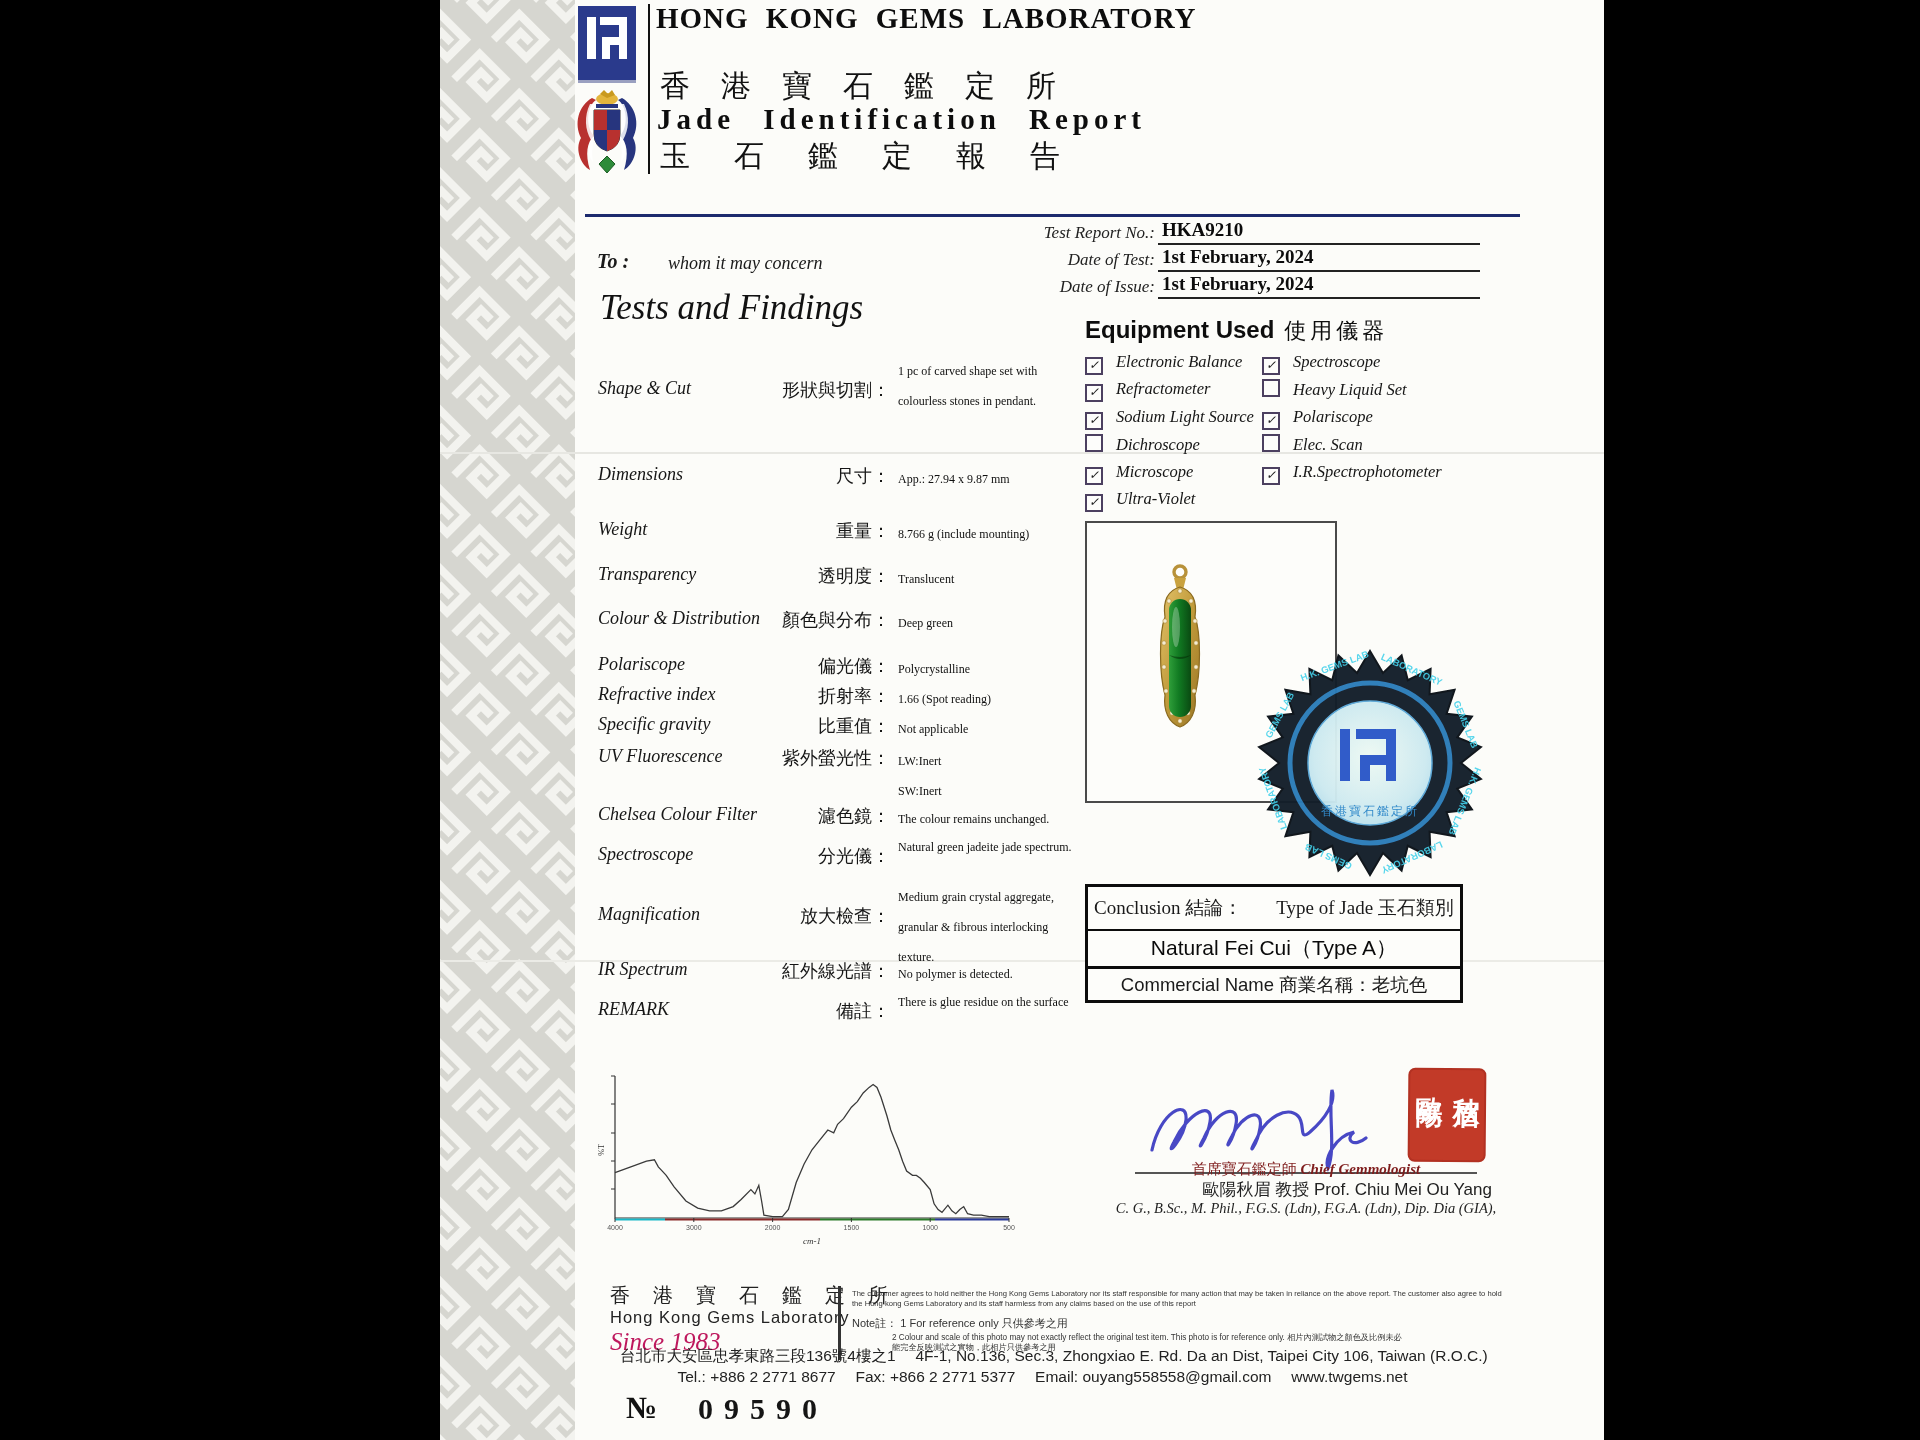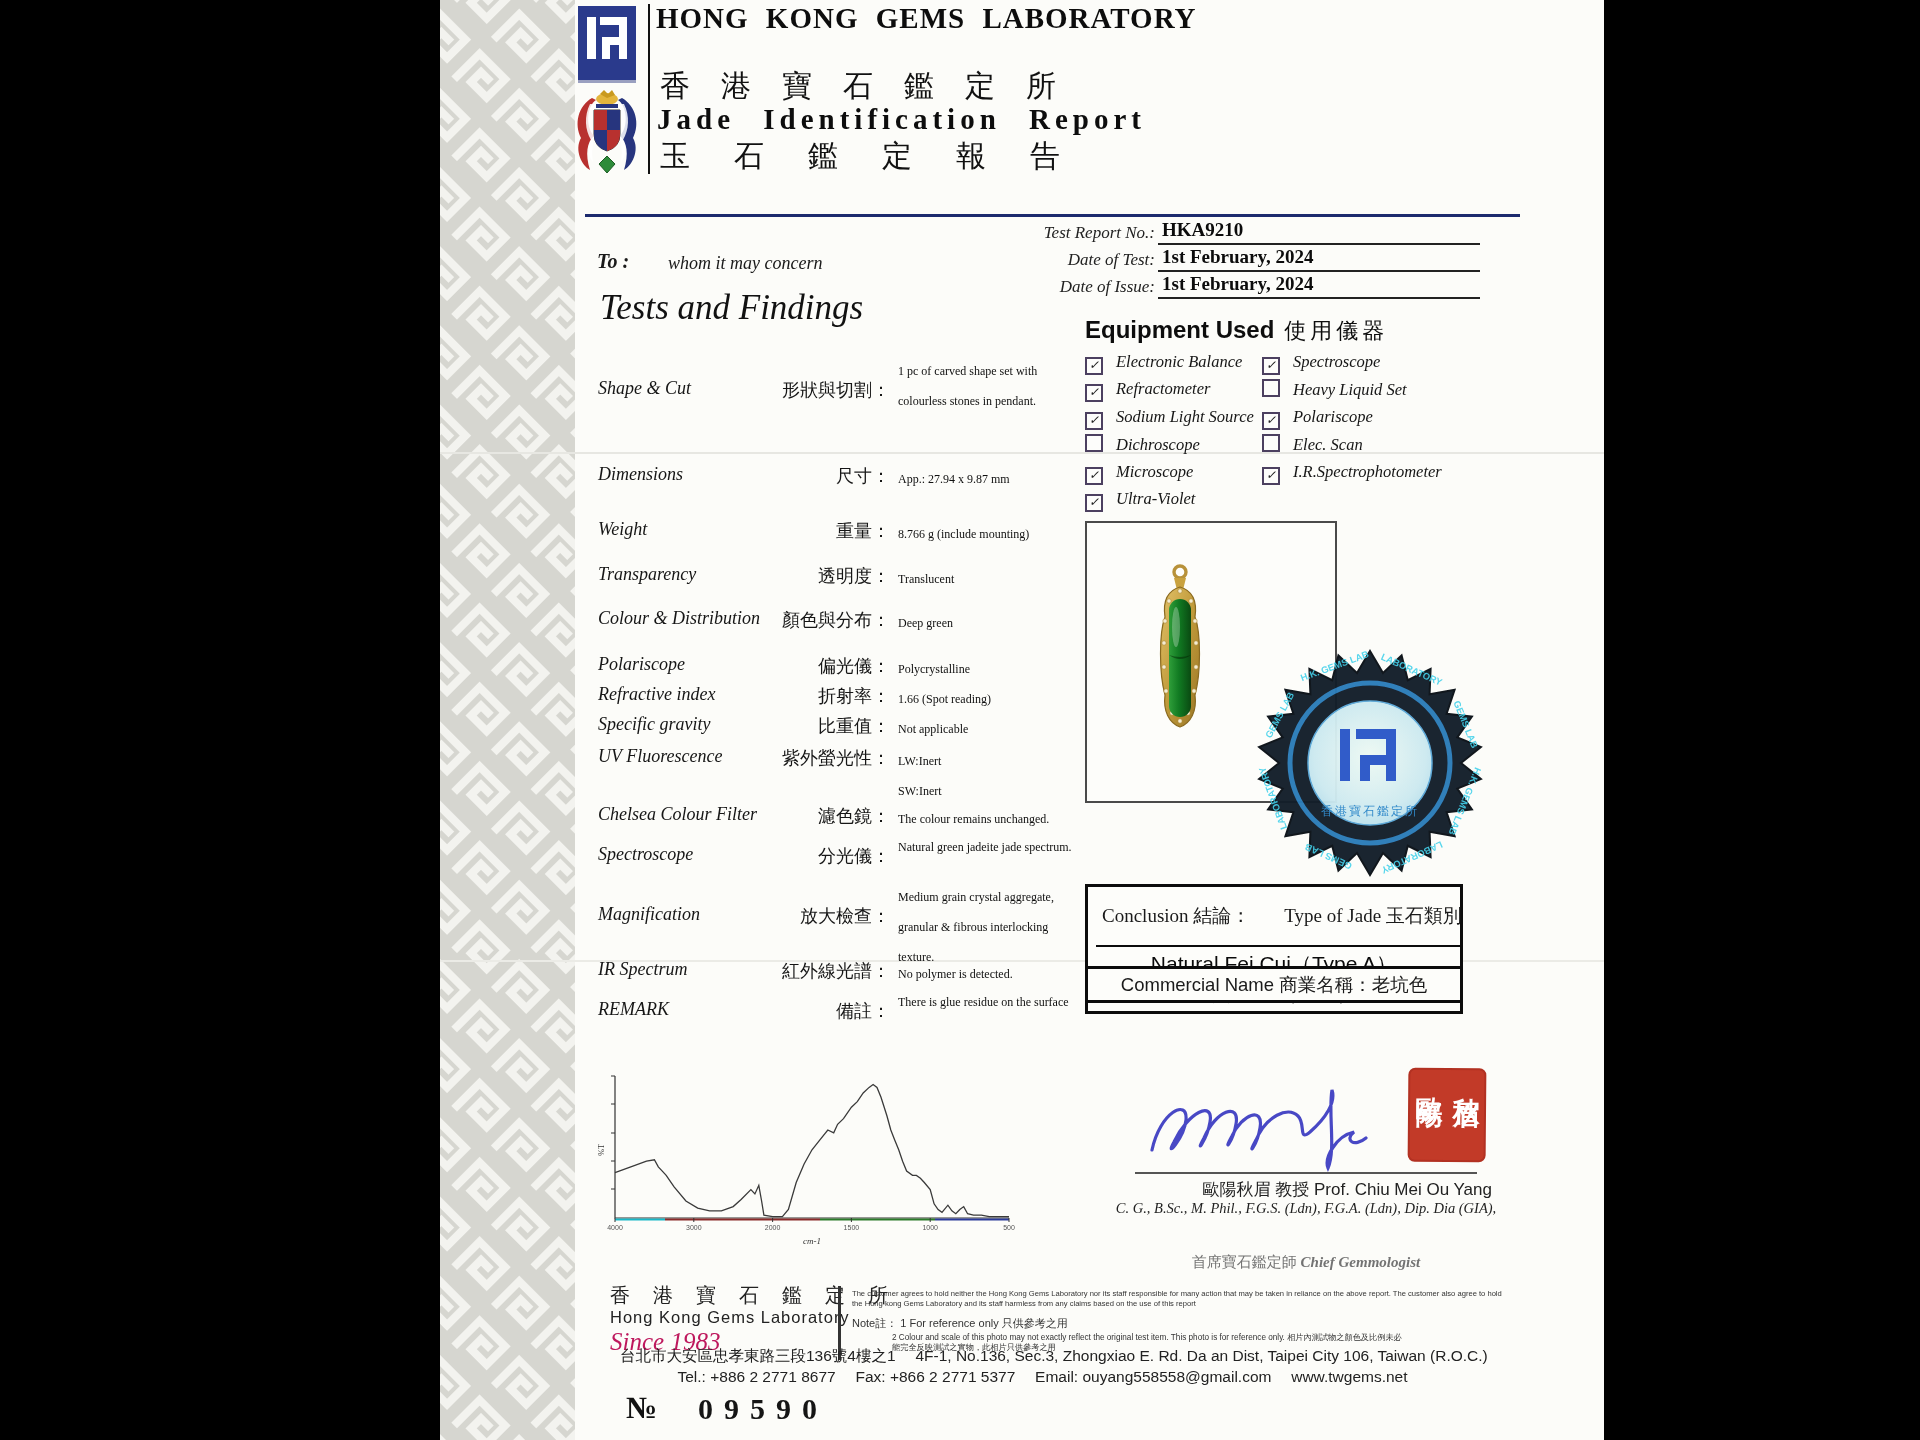--- a/index.html
+++ b/index.html
@@ -35,32 +35,32 @@
   .eqgrid{position:absolute;left:645px;top:352px;width:420px;}
   .eqrow{position:absolute;left:0;height:0;}
   .eqcell{position:absolute;white-space:nowrap;}
   .cb{display:inline-block;width:14px;height:14px;border:2px solid #4c4060;background:#fdfdfb;
       text-align:center;line-height:13px;font-size:12px;color:#222;vertical-align:-2px;}
   .eql{font-style:italic;font-size:16.5px;margin-left:13px;color:#161616;}
   
   .photobox{position:absolute;left:645px;top:521px;width:248px;height:278px;border:2px solid #4a4a4a;background:#fdfdfa;}
   
   .conc{position:absolute;left:645px;top:884px;width:372px;border:3px solid #0c0c0c;background:#fdfdfa;}
-  .conc-r1{display:flex;border-bottom:2px solid #0c0c0c;padding:16px 6px;font-size:19px;white-space:nowrap;margin-left:8px;}
+  .conc-r1{display:flex;border-bottom:2px solid #0c0c0c;padding:8px 6px;font-size:19px;white-space:nowrap;}
   .conc-r1 .c2{margin-left:34px;}
   .conc-main{text-align:center;padding:3px 0 4px;}
   .conc-en{font-family:"Liberation Sans",sans-serif;font-size:21px;color:#0a0a0a;}
   .conc-zh{font-size:20px;letter-spacing:2px;margin-top:2px;}
   .conc2{position:absolute;left:645px;top:966px;width:372px;border:3px solid #0c0c0c;background:#fdfdfa;
          text-align:center;font-family:"Liberation Sans",sans-serif;font-size:18.5px;padding:3px 0;}
   
   .sigline{position:absolute;left:695px;top:1172px;width:342px;height:1.6px;background:#555;}
   .signame{position:absolute;left:680px;top:1178px;width:372px;text-align:right;font-family:"Liberation Sans",sans-serif;font-size:17px;color:#222;}
   .sigcred{position:absolute;left:660px;top:1200px;width:412px;text-align:center;font-style:italic;font-size:14.5px;color:#222;}
-  .sigchief{position:absolute;left:680px;top:1253px;width:372px;text-align:center;font-size:15px;color:#737373;}
+  .sigchief{position:absolute;left:680px;top:1160px;width:372px;text-align:center;font-size:15px;color:#7f1d1d;}
   .sigchief b{font-style:italic;}
   .stamp{position:absolute;left:968px;top:1068px;width:74px;height:90px;background:#c23a28;border:2px solid #b23122;
          border-radius:7px;display:flex;flex-direction:row;justify-content:center;gap:4px;transform:rotate(.5deg);}
   .stampcol{writing-mode:vertical-rl;text-orientation:upright;font-size:27px;font-weight:bold;color:#fff;
             letter-spacing:5px;line-height:33px;margin-top:6px;}
   
   .f-zh{position:absolute;left:170px;top:1282px;font-size:20px;letter-spacing:9px;white-space:nowrap;color:#222;}
   .f-en{position:absolute;left:170px;top:1308px;font-family:"Liberation Sans",sans-serif;font-size:16.5px;letter-spacing:1px;color:#222;}
   .f-since{position:absolute;left:170px;top:1328px;font-style:italic;font-size:25px;color:#be185d;}
   .f-div{position:absolute;left:398px;top:1286px;width:2.5px;height:74px;background:#333;}

